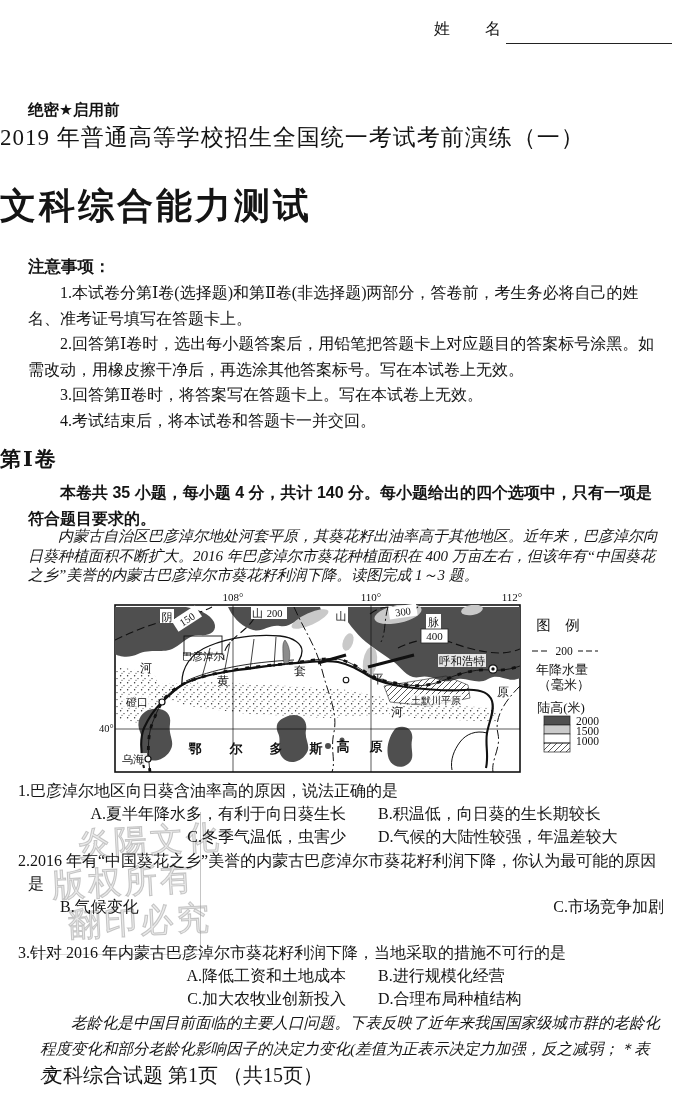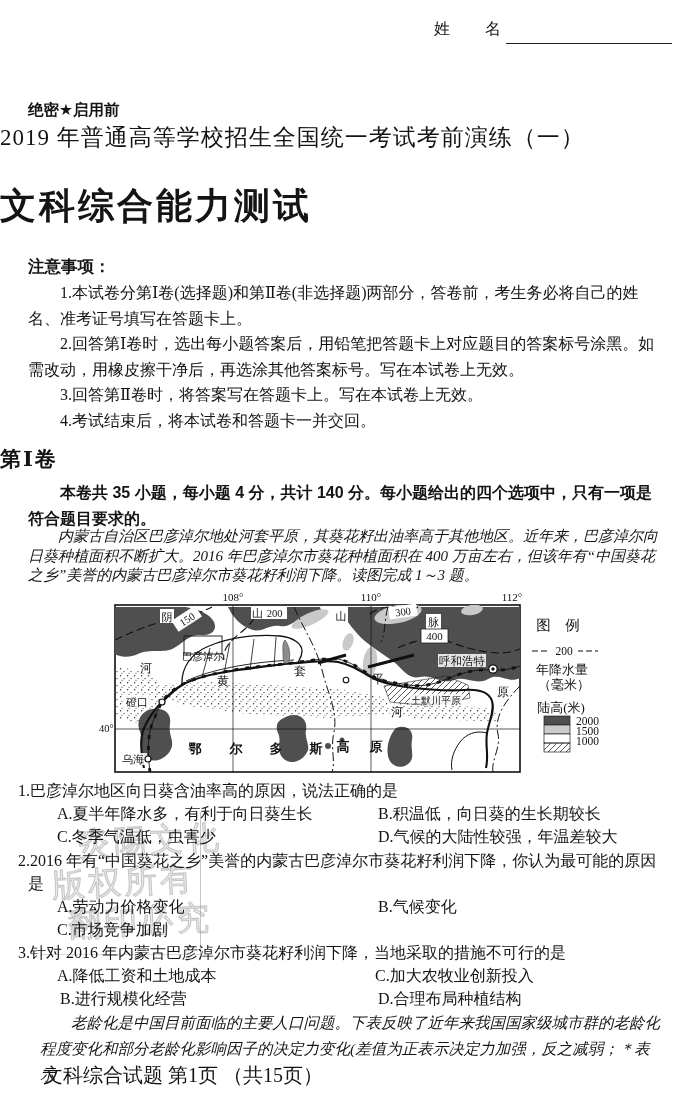--- a/index.html
+++ b/index.html
@@ -28,21 +28,21 @@
   .inst{left:28px;right:24px;top:480px;font-size:16px;line-height:26px;text-indent:2em;margin:0;}
   .intro{left:28px;right:24px;top:527px;font-size:15px;line-height:19.6px;text-indent:2em;margin:0;}
   
   .figure{left:98px;top:590px;}
   svg text{font-family:"Liberation Serif","DejaVu Serif",serif;fill:#111;}
   
   .q{left:28px;right:24px;font-size:16px;}
   .stem{margin:0;line-height:23px;text-indent:-10px;}
   .opts{display:flex;flex-wrap:wrap;}
   .opt{width:50%;box-sizing:border-box;line-height:23px;}
-  .opt.c1{padding-left:29px;}
+  .opt.c1{padding-left:29px;text-align:right;}
   .opt.c2{padding-left:32px;}
   .aging{left:40px;right:24px;top:1010px;font-size:15.5px;line-height:26px;text-indent:2em;margin:0;}
   .footer{top:1062px;font-size:20px;padding-left:43px;}
   
   .wmbox{position:absolute;left:40px;top:812px;width:160px;height:142px;
     border-right:1px solid rgba(150,150,150,.55);border-bottom:1px solid rgba(150,150,150,.35);
     pointer-events:none;}
   .wm{position:absolute;left:52px;top:820px;width:220px;
     font-family:"Liberation Sans","DejaVu Sans",sans-serif;
     font-size:33px;line-height:40px;letter-spacing:3px;
@@ -234,32 +234,31 @@
       <span class="opt c1">A.夏半年降水多，有利于向日葵生长</span>
       <span class="opt c2">B.积温低，向日葵的生长期较长</span>
       <span class="opt c1">C.冬季气温低，虫害少</span>
       <span class="opt c2">D.气候的大陆性较强，年温差较大</span>
     </div>
   </div>
 
   <div class="abs q" style="top:849px;">
     <p class="stem">2.2016 年有“中国葵花之乡”美誉的内蒙古巴彦淖尔市葵花籽利润下降，你认为最可能的原因是</p>
     <div class="opts">
-      <span class="opt c1">A.劳动力价格变化</span>
       <span class="opt c2">B.气候变化</span>
       <span class="opt c1">C.市场竞争加剧</span>
     </div>
   </div>
 
   <div class="abs q" style="top:941px;">
     <p class="stem">3.针对 2016 年内蒙古巴彦淖尔市葵花籽利润下降，当地采取的措施不可行的是</p>
     <div class="opts">
       <span class="opt c1">A.降低工资和土地成本</span>
+      <span class="opt c2">B.进行规模化经营</span>
       <span class="opt c1">C.加大农牧业创新投入</span>
-      <span class="opt c2">B.进行规模化经营</span>
       <span class="opt c2">D.合理布局种植结构</span>
     </div>
   </div>
 
   <p class="abs aging kai">老龄化是中国目前面临的主要人口问题。下表反映了近年来我国国家级城市群的老龄化程度变化和部分老龄化影响因子的决定力变化(差值为正表示决定力加强，反之减弱；＊表示</p>
 
   <div class="abs center footer">文科综合试题 第1页 （共15页）</div>
 
 </div>
 

